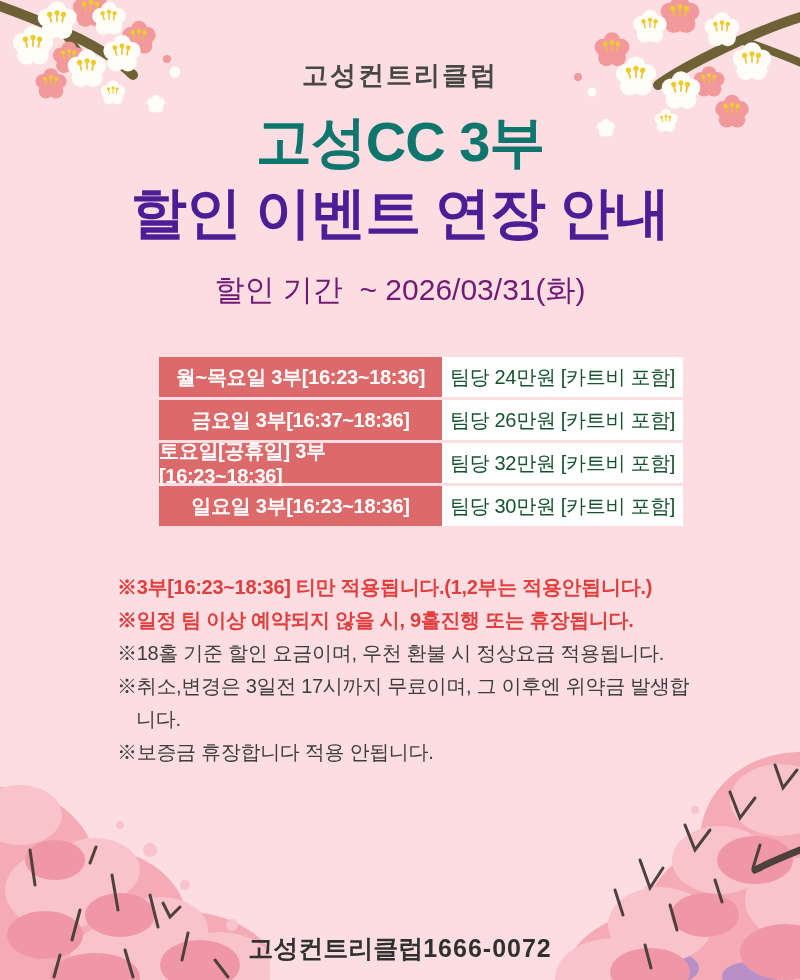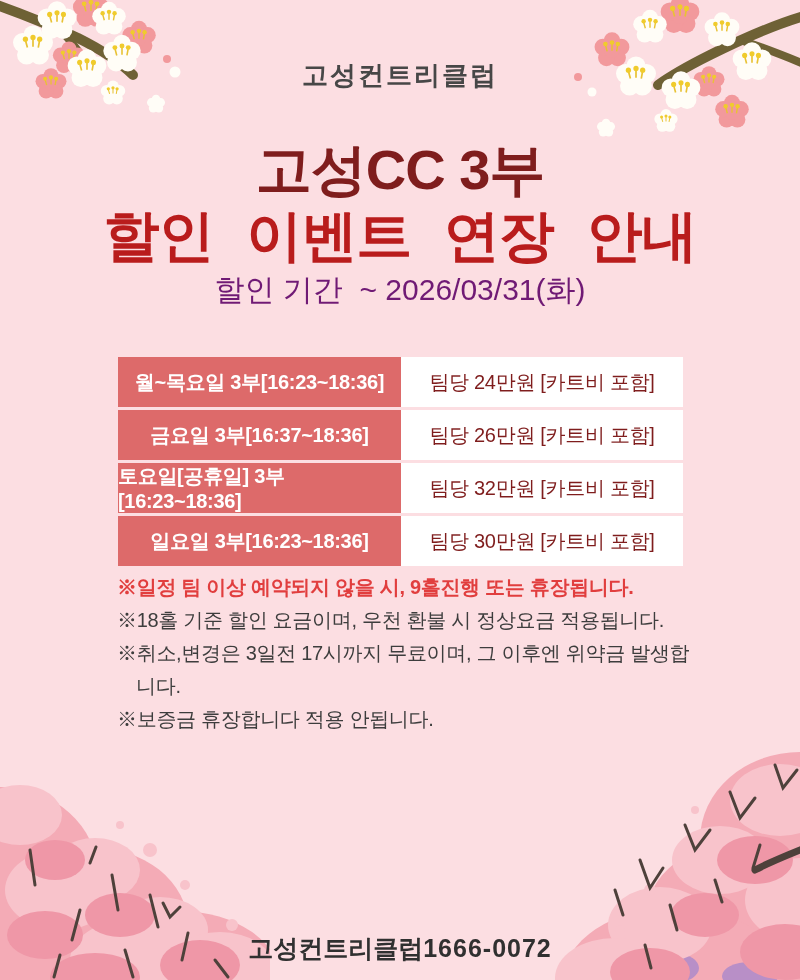--- a/index.html
+++ b/index.html
@@ -15,38 +15,38 @@
   .decor.br{bottom:0;right:0;}
 
   .brand{
     position:absolute;top:58px;left:0;right:0;z-index:1;
     text-align:center;font-size:26px;font-weight:600;color:#474747;letter-spacing:2px;
   }
   .title{
     position:absolute;top:106px;left:0;right:0;z-index:1;
     text-align:center;font-weight:800;font-size:56px;line-height:71px;letter-spacing:-1px;
   }
-  .title .line1{display:block;color:#7f1d1d;margin-top:28px;}
-  .title .line2{display:block;color:#b91c1c;font-family:Liberation Mono, monospace;}
+  .title .line1{display:block;color:#0f766e;}
+  .title .line2{display:block;color:#4c1d95;}
   .period{
     position:absolute;top:270px;left:0;right:0;z-index:1;
     text-align:center;font-size:30px;font-weight:500;color:#701a75;white-space:pre;
   }
 
   .price-table{
     position:absolute;top:357px;left:118px;width:565px;z-index:1;
     display:flex;flex-direction:column;gap:3px;
   }
-  .trow{display:flex;height:50px;}
+  .trow{display:flex;height:40px;margin-left:41px;}
   .day{
     width:283px;background:#dd6a6a;color:#ffffff;font-weight:700;font-size:20px;
     display:flex;align-items:center;justify-content:center;letter-spacing:-0.3px;
   }
   .price{
-    flex:1;background:#ffffff;color:#7f1d1d;font-weight:500;font-size:20px;
+    flex:1;background:#ffffff;color:#14532d;font-weight:500;font-size:20px;
     display:flex;align-items:center;justify-content:center;letter-spacing:-0.3px;
   }
 
   .notes{
     position:absolute;top:571px;left:117px;width:580px;z-index:1;
     list-style:none;margin:0;padding:0;
   }
   .note{
     font-size:20px;line-height:33px;color:#3d3d3d;font-weight:500;
     padding-left:19px;text-indent:-19px;letter-spacing:-0.3px;
@@ -285,20 +285,21 @@
       <div class="day">토요일[공휴일] 3부[16:23~18:36]</div>
       <div class="price">팀당 32만원 [카트비 포함]</div>
     </div>
     <div class="trow">
       <div class="day">일요일 3부[16:23~18:36]</div>
       <div class="price">팀당 30만원 [카트비 포함]</div>
     </div>
   </div>
 
   <ul class="notes">
+    <li class="note em">※3부[16:23~18:36] 티만 적용됩니다.(1,2부는 적용안됩니다.)</li>
     <li class="note em">※일정 팀 이상 예약되지 않을 시, 9홀진행 또는 휴장됩니다.</li>
     <li class="note">※18홀 기준 할인 요금이며, 우천 환불 시 정상요금 적용됩니다.</li>
     <li class="note">※취소,변경은 3일전 17시까지 무료이며, 그 이후엔 위약금 발생합니다.</li>
     <li class="note">※보증금 휴장합니다 적용 안됩니다.</li>
   </ul>
 
   <div class="footer">
     <span>고성컨트리클럽</span><span class="phone">1666-0072</span>
   </div>
 

